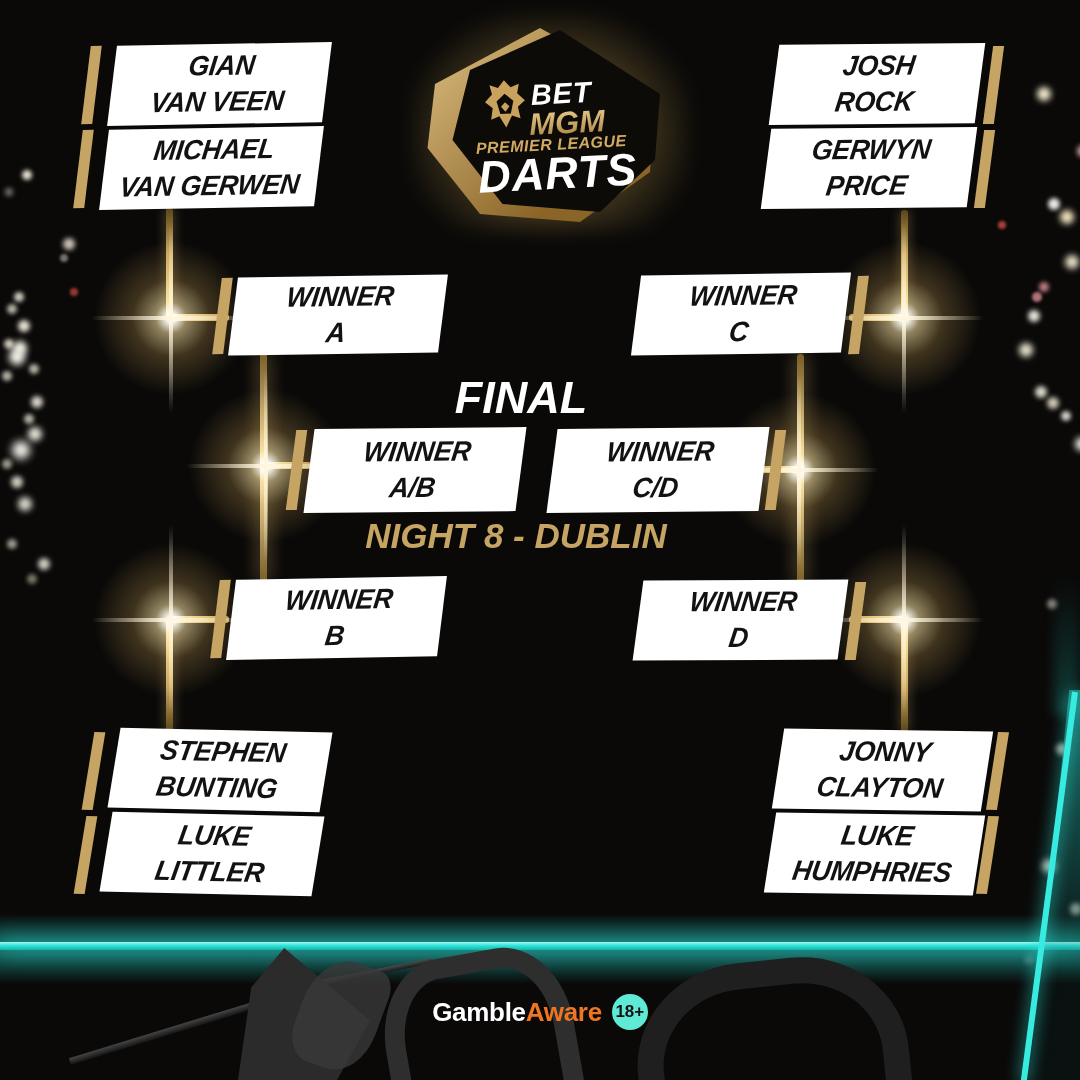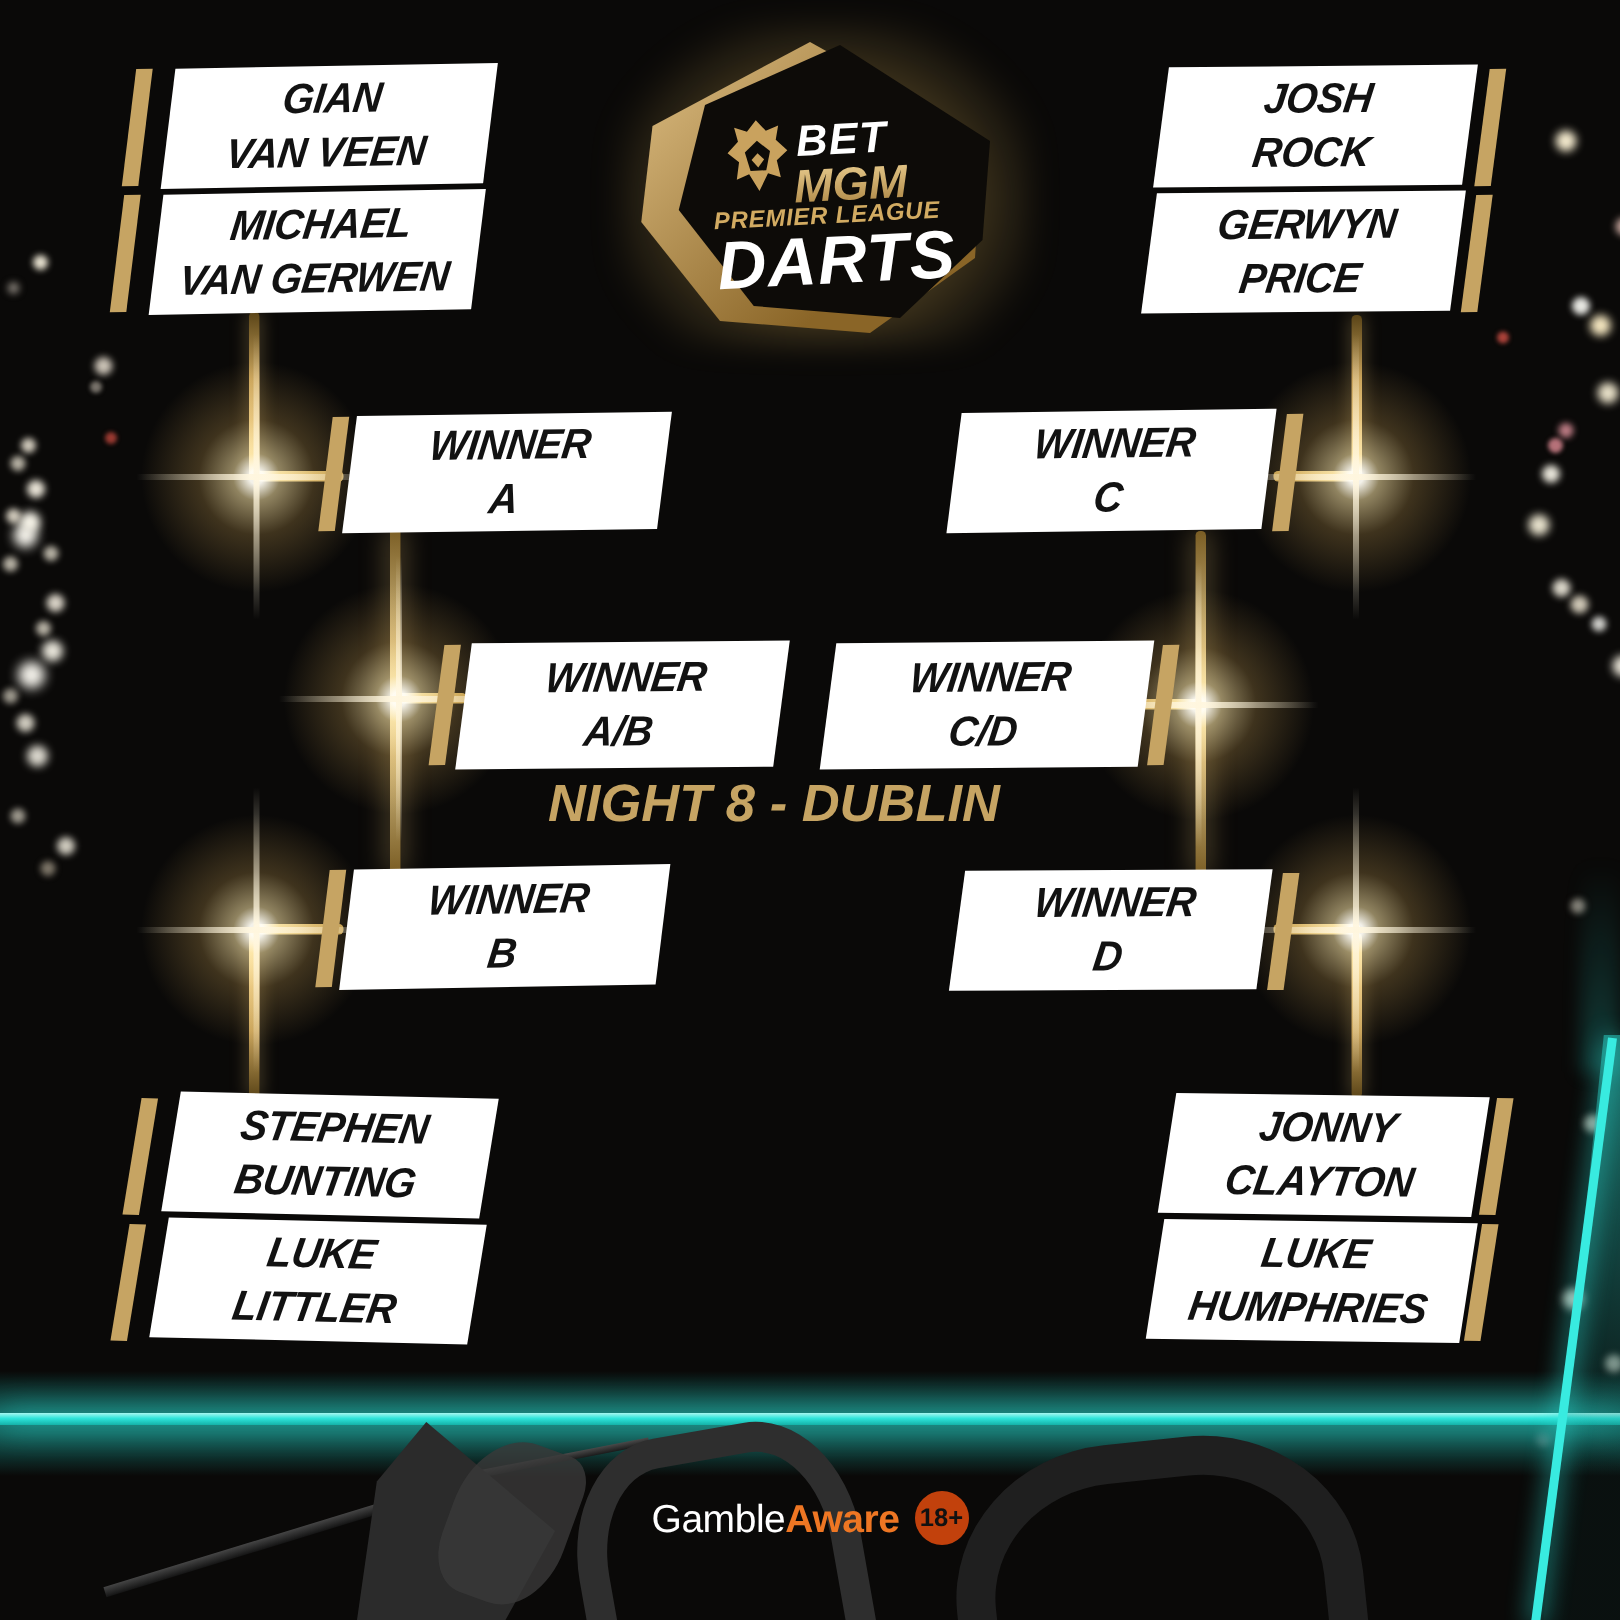--- a/index.html
+++ b/index.html
@@ -117,23 +117,23 @@
   .wm-swirl{left:300px;top:960px;width:80px;height:110px;background:#3a3a3a;border-radius:50% 20% 45% 30%;
     transform:rotate(20deg);opacity:.8;}
   .wm-ring1{position:absolute;left:392px;top:952px;width:150px;height:210px;background:transparent;
     border:20px solid #2e2e2e;border-radius:34%;transform:rotate(-10deg);}
   .wm-ring2{position:absolute;left:640px;top:960px;width:220px;height:200px;background:transparent;
     border:26px solid #1f1f1f;border-radius:40%;transform:rotate(-6deg);}
 
   
   .footer{position:absolute;left:0;top:994px;width:1080px;display:flex;justify-content:center;
     align-items:center;gap:0;}
-  .ga-gamble{color:#fff;font-size:26px;font-weight:normal;letter-spacing:-.3px;}
+  .ga-gamble{color:#fff;font-size:26px;font-weight:bold;letter-spacing:-.3px;}
   .ga-aware{color:var(--orange,#EE7623);font-size:26px;font-weight:bold;letter-spacing:-.3px;}
-  .ga-age{margin-left:10px;width:36px;height:36px;border-radius:50%;background:#c2410c;color:#111;
+  .ga-age{margin-left:10px;width:36px;height:36px;border-radius:50%;background:#5eead4;color:#111;
     display:flex;align-items:center;justify-content:center;font-size:17px;font-weight:bold;}
 </style>
 </head>
 <body>
 
 <div class="canvas">
 
   <div class="bokeh bokeh-left"></div>
   <div class="bokeh bokeh-right"></div>
   <div class="bokeh bokeh-tint"></div>
@@ -206,20 +206,21 @@
   <div class="wbox" style="--r:-1deg;left:231px;top:578px;width:211px;height:80px;">
     <span>WINNER</span>
     <span>B</span>
   </div>
   <div class="wbox" style="--r:-0.3deg;left:638px;top:580px;width:205px;height:80px;">
     <span>WINNER</span>
     <span>D</span>
   </div>
   <div class="gbar" style="--r:-0.3deg;left:850px;top:582px;height:78px;"></div>
 
+  <div class="final-label">FINAL</div>
   <div class="gbar" style="--r:-0.5deg;left:291px;top:430px;height:80px;"></div>
   <div class="wbox" style="--r:-0.5deg;left:309px;top:428px;width:212px;height:84px;">
     <span>WINNER</span>
     <span>A/B</span>
   </div>
   <div class="wbox" style="--r:-0.5deg;left:552px;top:428px;width:212px;height:84px;">
     <span>WINNER</span>
     <span>C/D</span>
   </div>
   <div class="gbar" style="--r:-0.5deg;left:770px;top:430px;height:80px;"></div>

